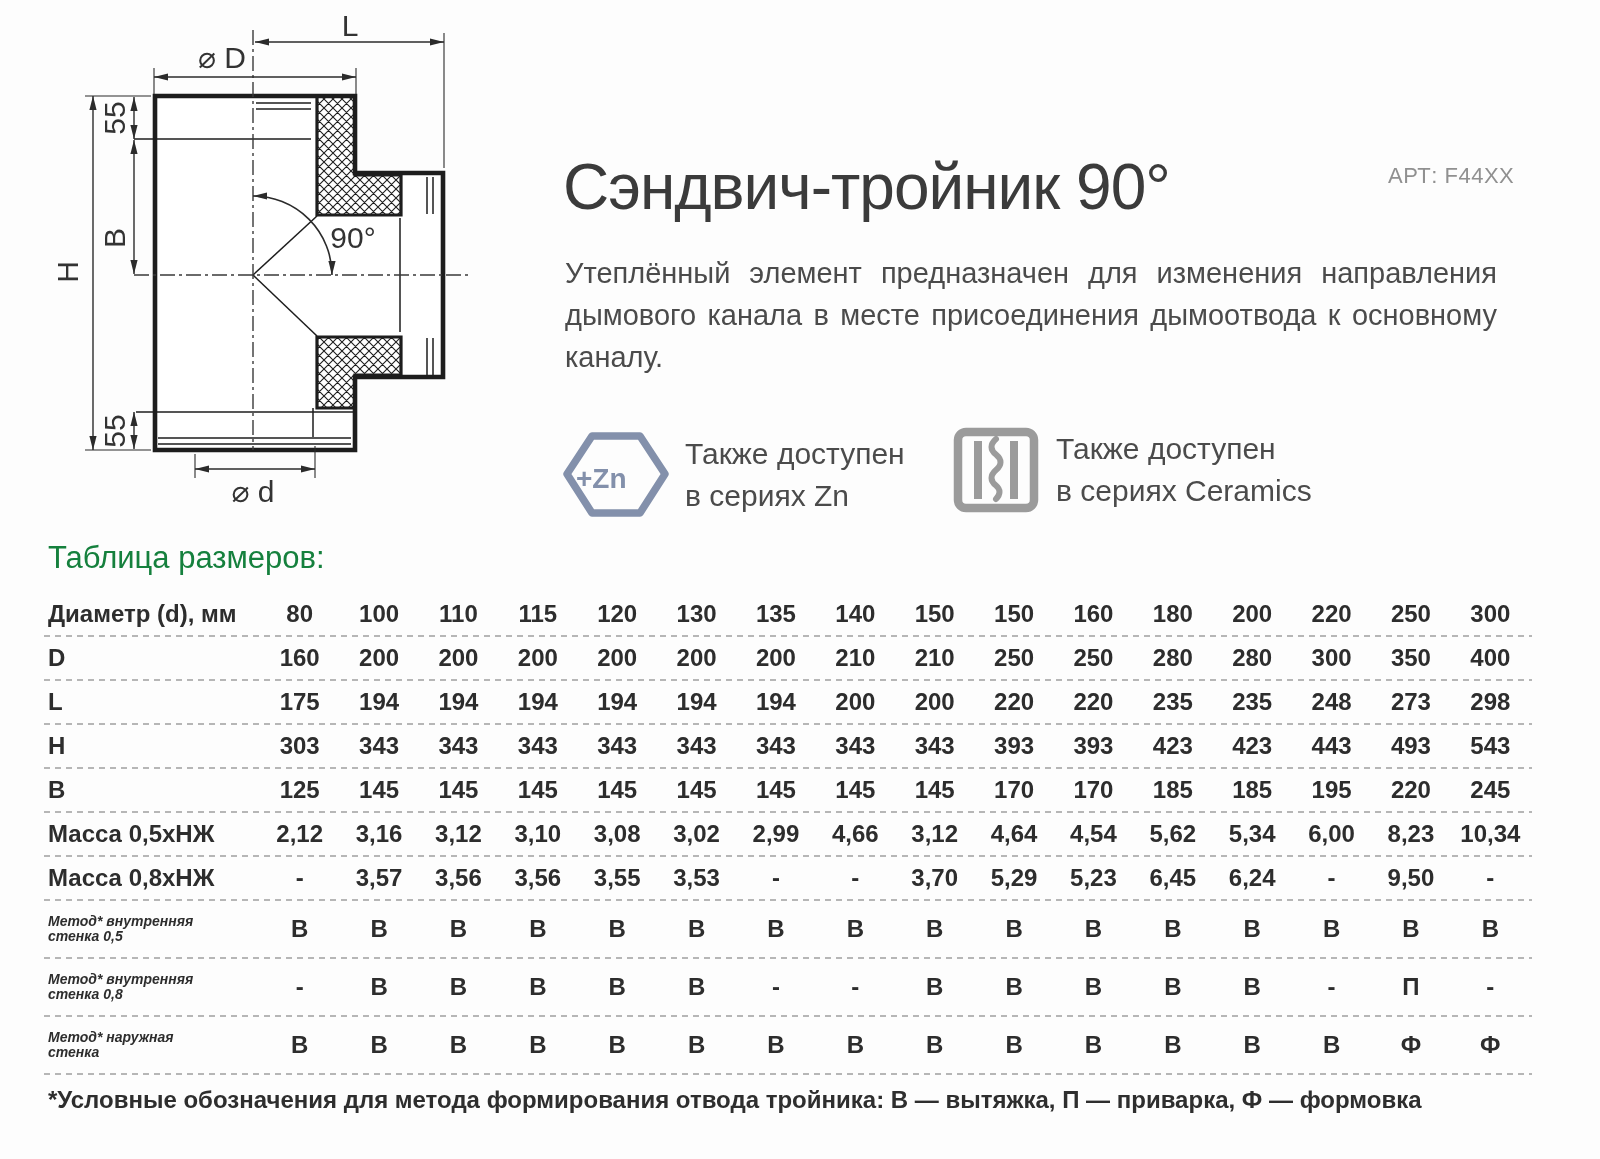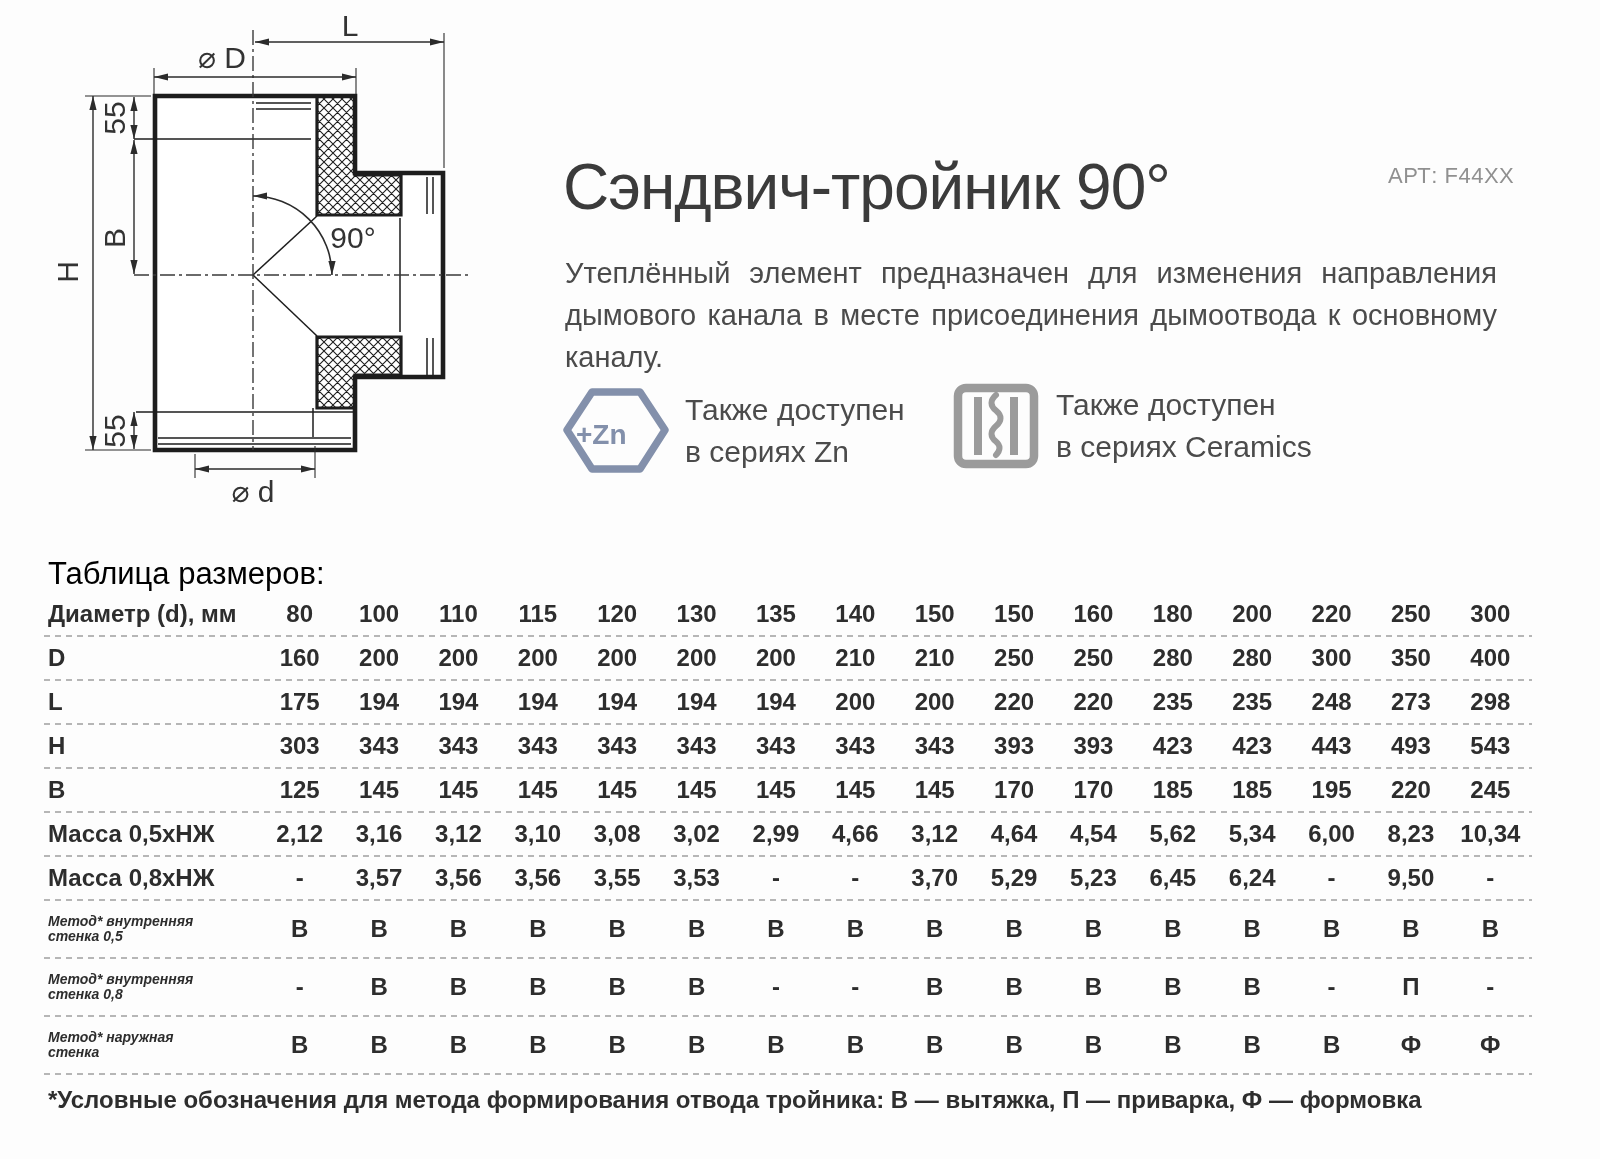--- a/index.html
+++ b/index.html
@@ -10,28 +10,28 @@
   
   .drawing { position:absolute; left:42px; top:6px; width:476px; height:506px; }
   .drawing text { font-family:"Liberation Sans","DejaVu Sans",sans-serif; fill:#333; font-size:30px; }
 
   
   .title { position:absolute; left:563px; top:150px; font-size:64px; font-weight:400;
            color:#3b3b3b; letter-spacing:-1px; white-space:nowrap; }
   .art { position:absolute; left:1388px; top:163px; font-size:22px; color:#909090; letter-spacing:.5px; }
   .desc { position:absolute; left:565px; top:252px; width:932px; font-size:29px; line-height:1.45;
           color:#4b4b4b; text-align:justify; }
-  .badge { position:absolute; display:flex; align-items:center; }
+  .badge { position:absolute; display:flex; align-items:center;margin-top:44px; }
   .badge-zn { left:563px; top:383px; }
   .badge-ceramics { left:952px; top:383px; }
   .badge-icon { flex:0 0 auto; }
   .badge-text { margin-left:16px; font-size:30px; line-height:1.4; color:#4b4b4b; white-space:pre-line; }
 
   
-  .table-heading { position:absolute; left:48px; top:556px; font-size:31px; color:#000000; }
+  .table-heading { position:absolute; left:48px; top:540px; font-size:31px; color:#15803d; }
   .size-table { position:absolute; left:48px; top:592px; width:1482px; color:#2d2d2d; }
   .trow { position:relative; display:flex; align-items:center; height:44px; }
   .trow.small { height:58px; }
   .trow::after { content:""; position:absolute; left:-4px; right:-2px; bottom:-1px; height:2px;
                  background:repeating-linear-gradient(90deg,#b6b6b6 0 6px,transparent 6px 11px); }
   .tlabel { width:212px; font-weight:700; font-size:24px; white-space:pre-line; line-height:1.1; }
   .trow.small .tlabel { font-size:14px;font-style:italic; }
   .tcell { flex:1; text-align:center; font-weight:700; font-size:24px; }
   .footnote { position:absolute; left:48px; top:1086px; font-size:24px; font-weight:700; color:#2e2e2e;text-align:right; }
 </style>

